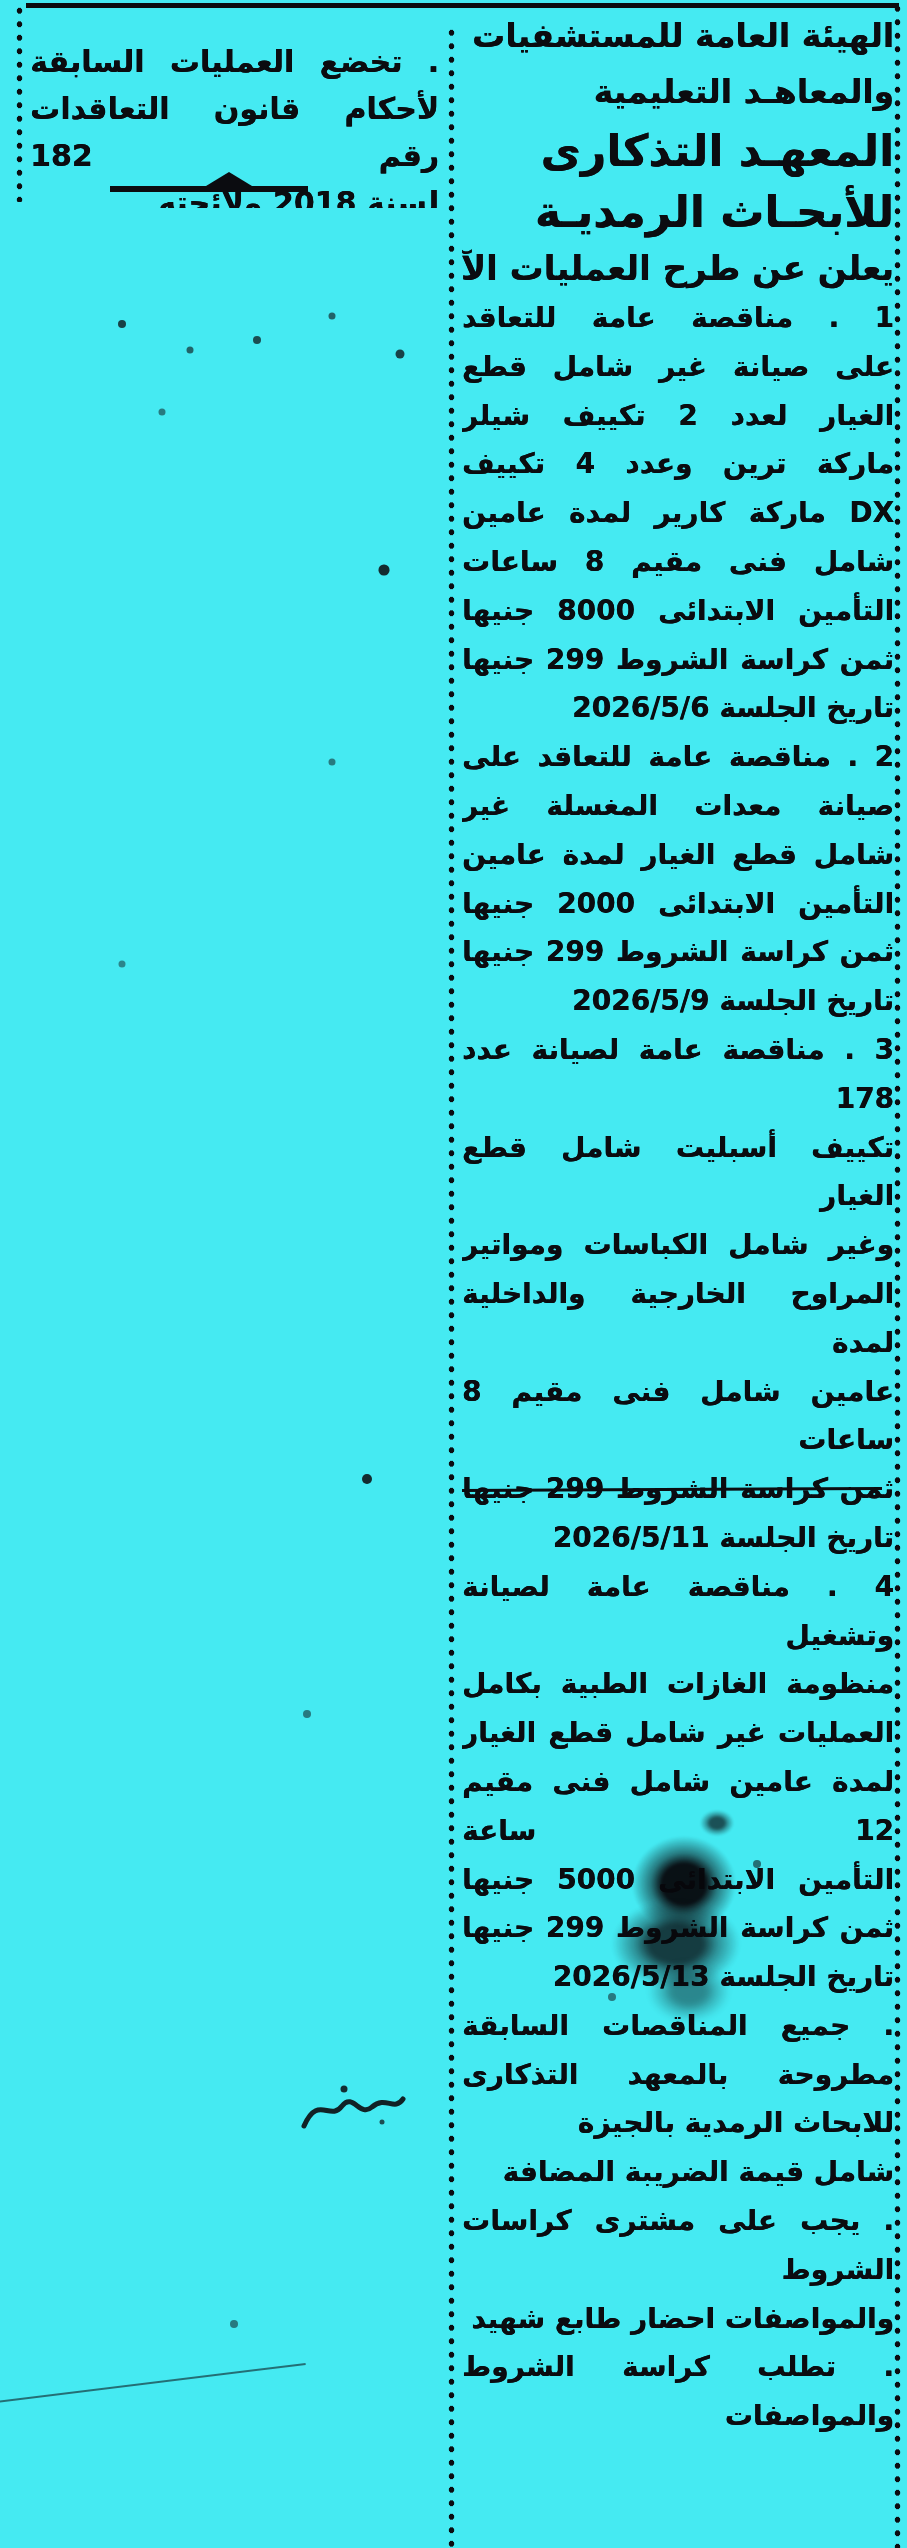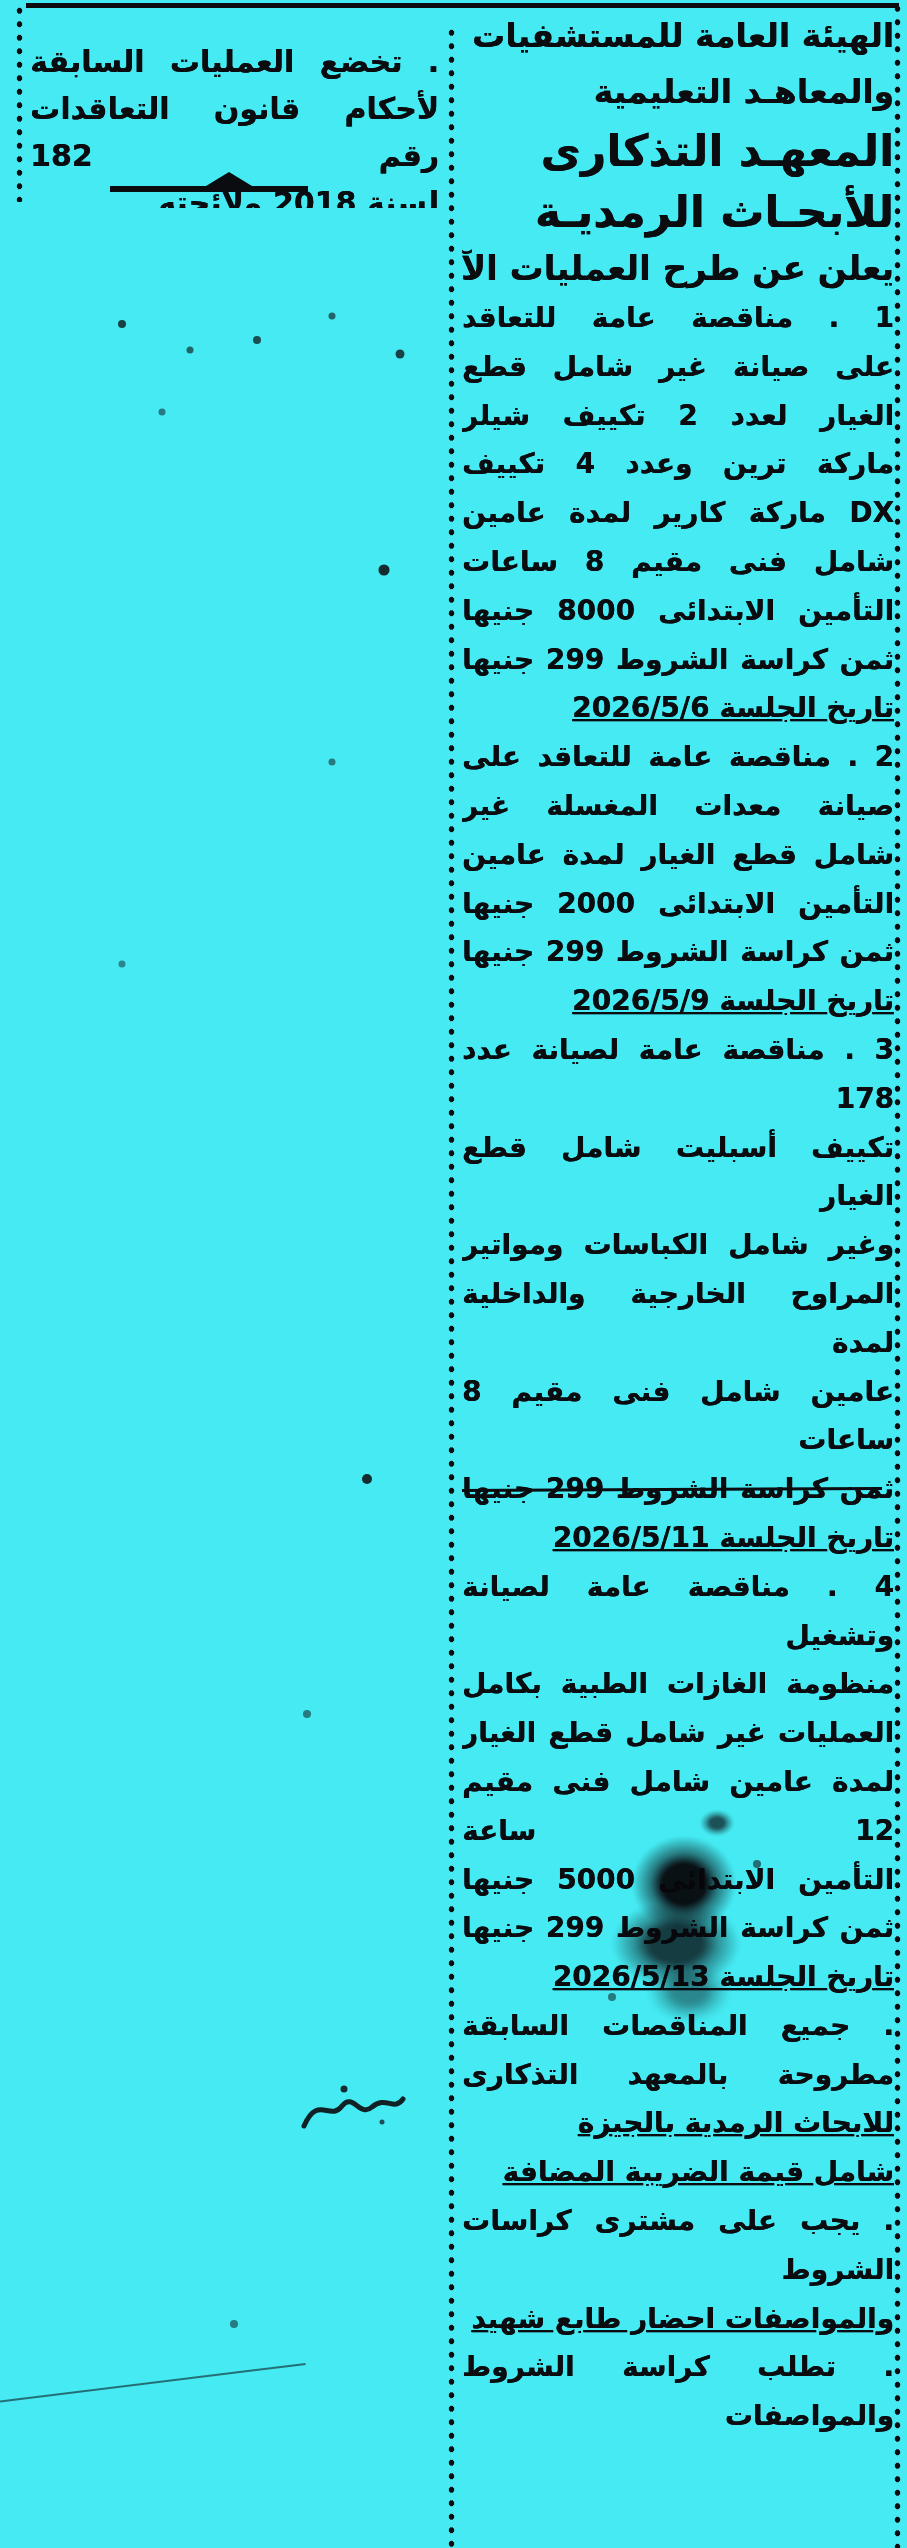--- a/index.html
+++ b/index.html
@@ -36,21 +36,21 @@
   .col{position:absolute;overflow:hidden;}
   .main{left:462px;right:13px;top:8px;bottom:0;}
   .note{left:30px;width:409px;top:18px;height:170px;margin-top:20px;}
   .hline{white-space:nowrap;}
   .sz-md{font-size:33px;line-height:56px;}
   .sz-lg{font-size:44px;line-height:61px;}
   .sz-sub{font-size:34px;line-height:52px;}
   .bline{position:relative;font-size:28px;line-height:48.8px;}
   .nline{font-size:30px;line-height:47px;}
   .al-center{text-align:right;}
-  .al-right{text-align:right;text-decoration:underline;}
+  .al-right{text-align:right;}
   .al-justify{text-align:justify;text-align-last:justify;}
   .bline,.nline,.hline{text-shadow:0.35px 0.35px 0 currentColor;}
   
   .strike::after{
     content:"";position:absolute;left:-8px;right:12px;top:23px;height:3px;
     background:var(--ink);transform:rotate(-0.3deg);
   }
   
   .blot{
     position:absolute;border-radius:50%;

